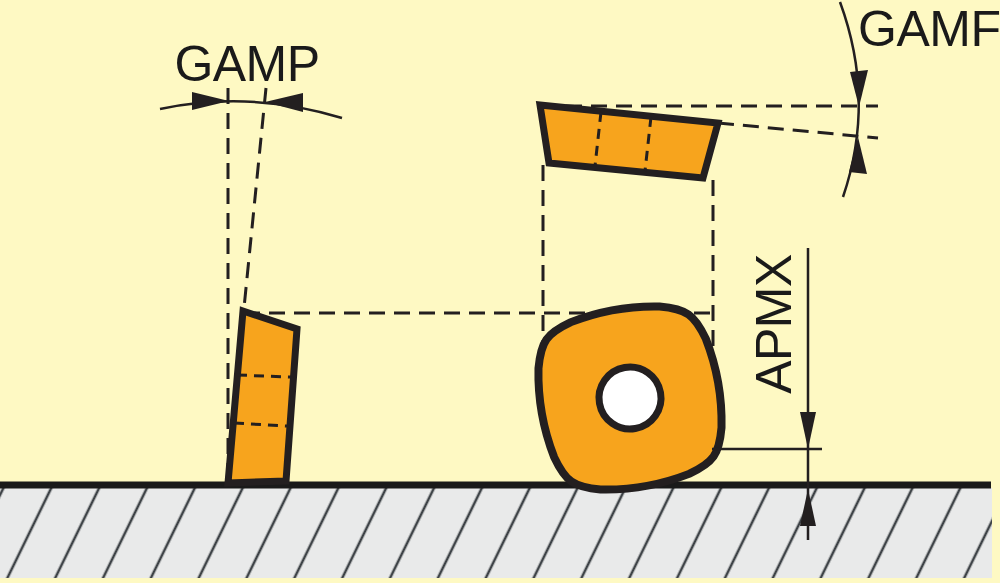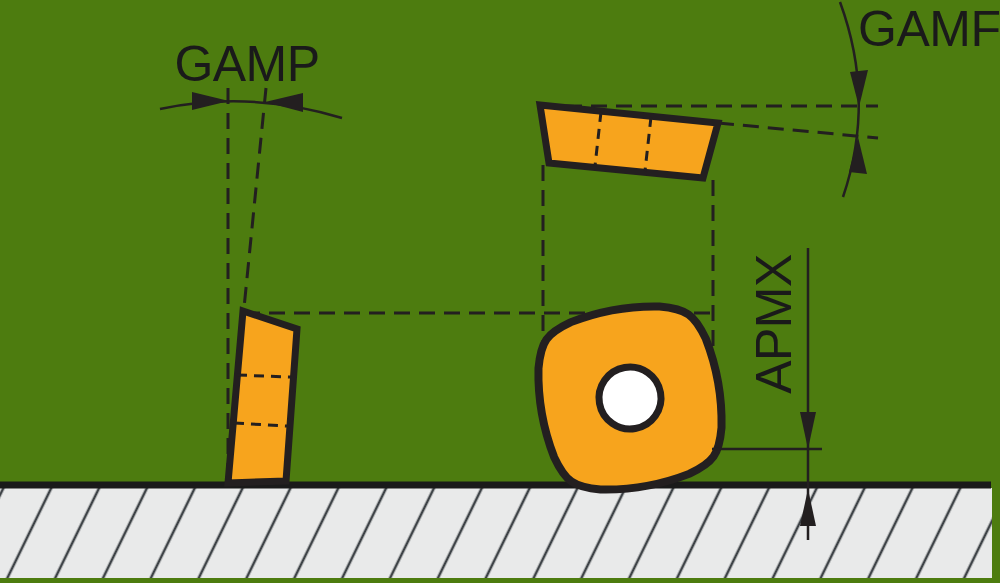--- a/index.html
+++ b/index.html
@@ -1,16 +1,16 @@
 <!DOCTYPE html>
 <html><head>
 <meta charset="utf-8">
 <style>
   html,body{margin:0;padding:0;background:#ffffff;}
-  .stage{position:relative;width:1000px;height:583px;background:#4d7c0f;overflow:hidden;}
+  .stage{position:relative;width:1000px;height:583px;background:#fef9c3;overflow:hidden;}
   svg{display:block;}
   .outline{stroke:#231F20;stroke-width:7;stroke-linejoin:miter;}
   .outline8{stroke:#231F20;stroke-width:8;stroke-linejoin:round;}
   .dash{stroke:#231F20;stroke-width:3;fill:none;stroke-dasharray:16 9;}
   .dash-s{stroke:#231F20;stroke-width:3;fill:none;stroke-dasharray:10 7;}
   .thin{stroke:#231F20;stroke-width:2.5;fill:none;}
   .thick-line{stroke:#1A1A1A;stroke-width:7;fill:none;}
   .arrow{fill:#231F20;stroke:none;}
   .lbl{font-family:"Liberation Sans","DejaVu Sans",sans-serif;font-size:50px;font-weight:400;fill:#1A1A1A;letter-spacing:-0.5px;}
 </style>

